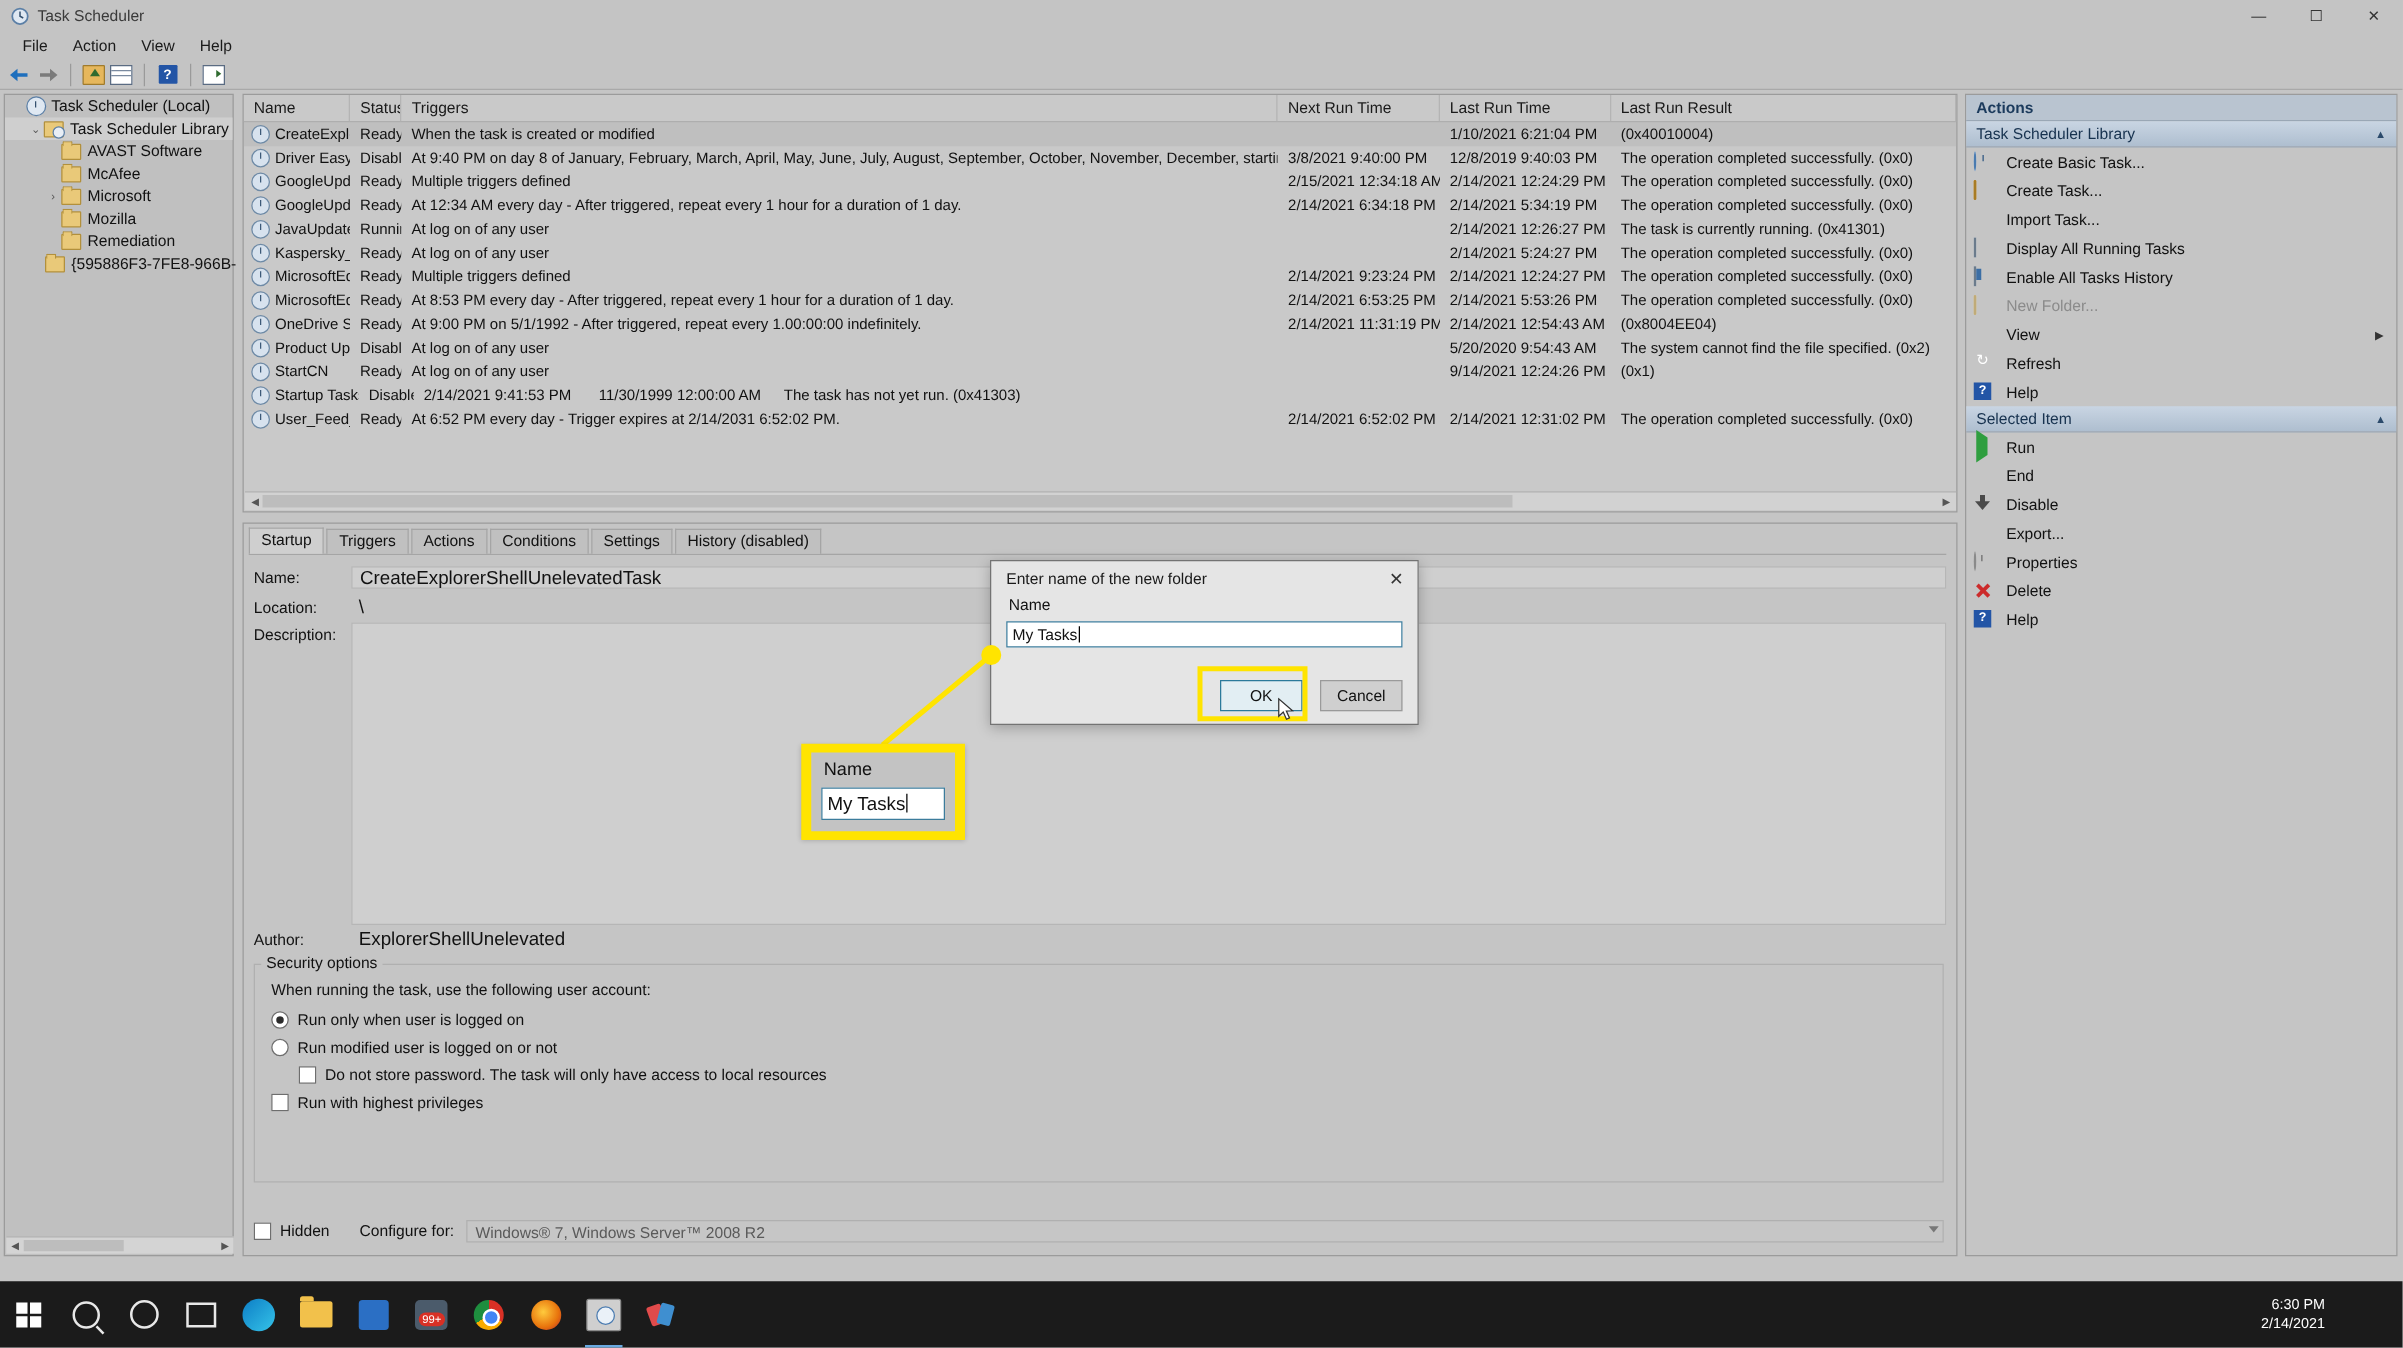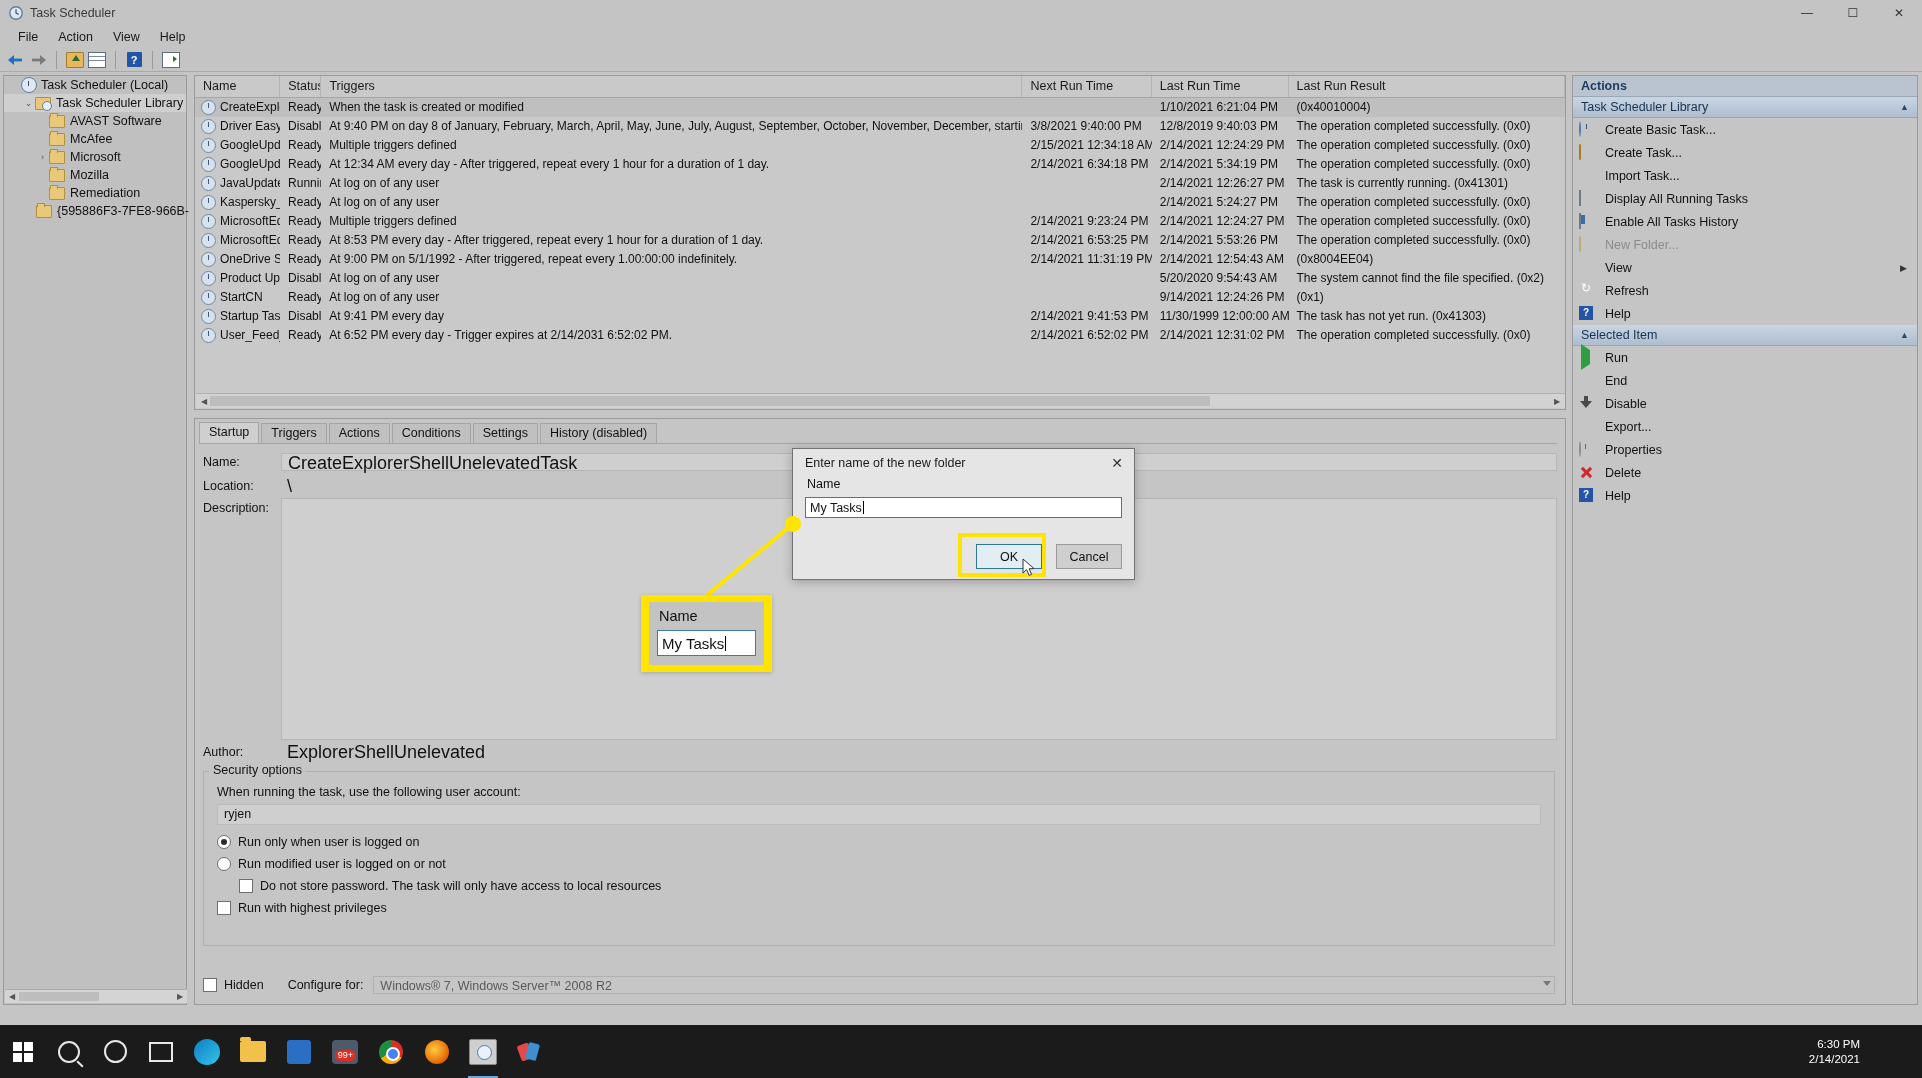--- a/index.html
+++ b/index.html
@@ -87,21 +87,21 @@
   .details{position:absolute;left:194px;top:418px;width:1372px;height:587px;background:#c5c5c5;
            border:1px solid #9b9b9b;box-sizing:border-box;}
   .tabs{display:flex;height:20px;align-items:flex-end;padding-left:4px;margin-top:4px;}
   .tab{font-size:12.5px;padding:2px 9px 3px 9px;border:1px solid #a5a5a5;border-bottom:none;
        background:#c0c0c0;margin-right:2px;color:#111;}
   .tab.active{background:#cfcfcf;font-weight:normal;position:relative;top:0;padding-bottom:4px;}
   .tabline{height:1px;background:#a5a5a5;margin-left:4px;margin-right:8px;}
 
   .frow{display:flex;align-items:center;margin:0 8px;height:24px;}
   .flabel{width:78px;font-size:12.5px;color:#111;flex:0 0 auto;}
-  .fval{flex:1;height:18px;background:#cfcfcf;border:1px solid #b6b6b6;font-size:18px;
+  .fval{flex:1;height:18px;background:#cfcfcf;border:1px solid #b6b6b6;font-size:15px;
         line-height:18px;padding-left:6px;box-sizing:border-box;color:#111;}
   .fval.flat{background:transparent;border:none;}
   .fbigbox{margin:2px 8px 0 8px;height:240px;background:#cfcfcf;border:1px solid #b6b6b6;}
 
   .secbox{position:absolute;left:8px;top:352px;width:1352px;height:175px;}
   .secbox .legend{position:absolute;left:6px;top:-8px;background:#c5c5c5;padding:0 4px;font-size:12.5px;}
   .secborder{position:absolute;left:0;top:0;width:100%;height:100%;border:1px solid #b0b0b0;box-sizing:border-box;}
   .secline{margin:0;font-size:12.5px;}
   .radio{width:12px;height:12px;border-radius:50%;border:1px solid #6e6e6e;background:#fff;
          display:inline-block;vertical-align:middle;margin-right:7px;position:relative;flex:0 0 auto;}
@@ -452,21 +452,20 @@
           <div class="lc " style="width: 140px;"></div>
           <div class="lc " style="width: 148px;">9/14/2021 12:24:26 PM</div>
           <div class="lc " style="width: 300px;">(0x1)</div>
         </div>
         <div class="lrow">
           <div class="lc name" style="width: 92px;">
             <span class="ico-task"></span>
             <span>Startup Tasks</span>
           </div>
           <div class="lc " style="width: 44px;">Disabled</div>
-          <div class="lc " style="width: 762px;">At 9:41 PM every day</div>
           <div class="lc " style="width: 140px;">2/14/2021 9:41:53 PM</div>
           <div class="lc " style="width: 148px;">11/30/1999 12:00:00 AM</div>
           <div class="lc " style="width: 300px;">The task has not yet run. (0x41303)</div>
         </div>
         <div class="lrow">
           <div class="lc name" style="width: 92px;">
             <span class="ico-task"></span>
             <span>User_Feed_S...</span>
           </div>
           <div class="lc " style="width: 44px;">Ready</div>
@@ -509,22 +508,20 @@
     <div class="frow">
       <div class="flabel">Author:</div>
       <div class="fval flat">ExplorerShellUnelevated</div>
     </div>
 
     <div class="secbox">
       <div class="secborder"></div>
       <div class="legend">Security options</div>
       <div style="position:absolute;left:14px;top:14px;right:14px;">
         <div class="secline">When running the task, use the following user account:</div>
-        <div style="height:19px;background:#cfcfcf;border:1px solid #bbb;margin-top:5px;padding-left:6px;
-                    font-size:12.5px;line-height:19px;">ryjen</div>
         <div class="optrow" style="margin-top:6px;">
           <span class="radio on"></span>
           <span>Run only when user is logged on</span>
         </div>
         <div class="optrow">
           <span class="radio"></span>
           <span>Run modified user is logged on or not</span>
         </div>
         <div class="optrow" style="padding-left:22px;">
           <span class="cbox"></span>

